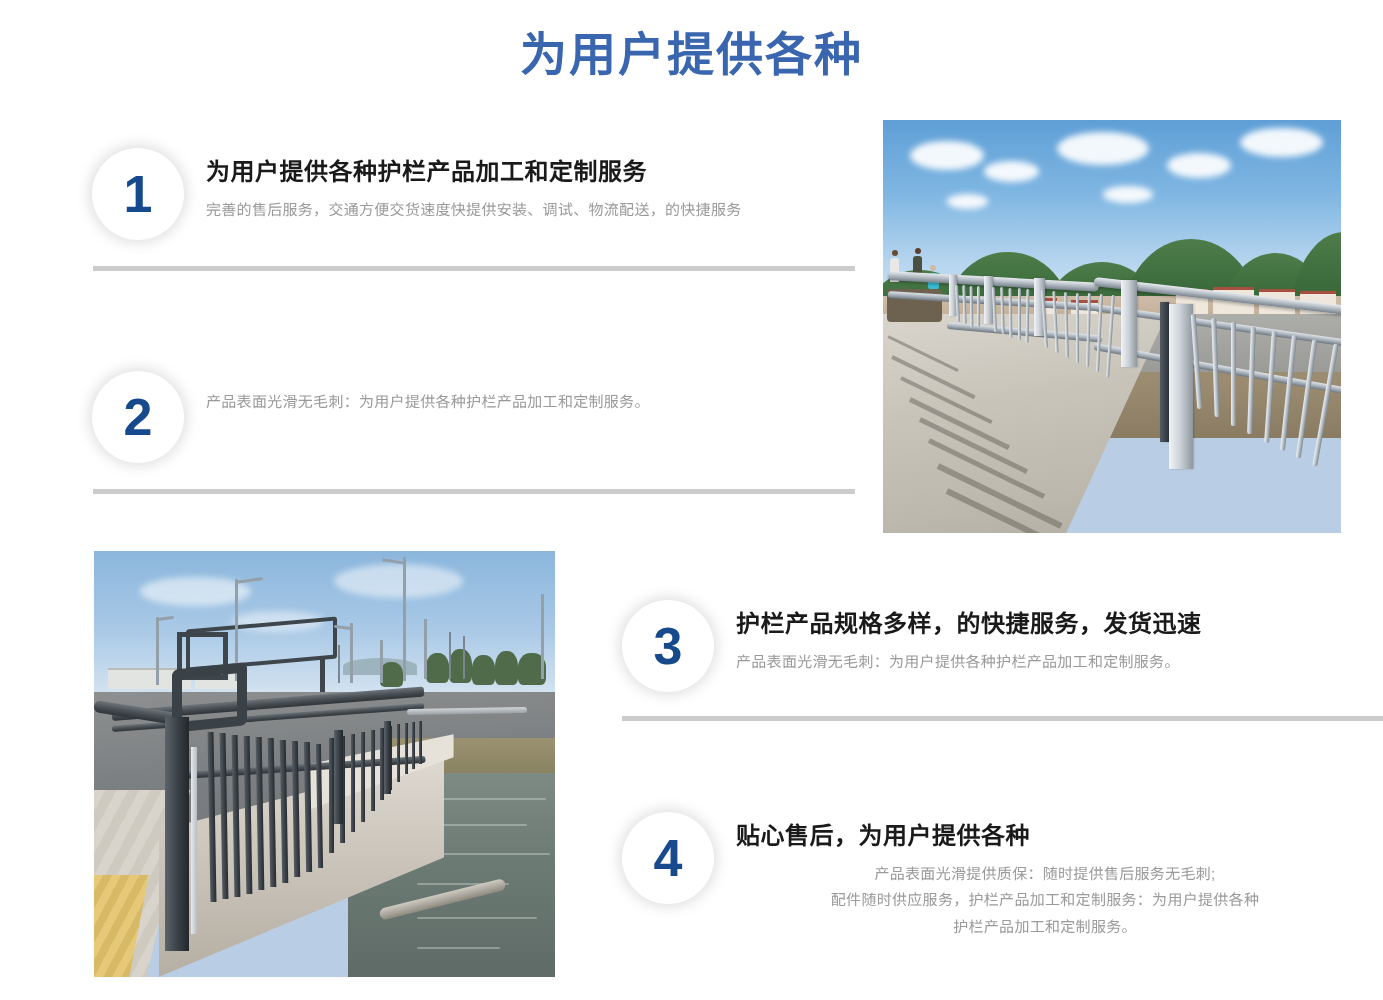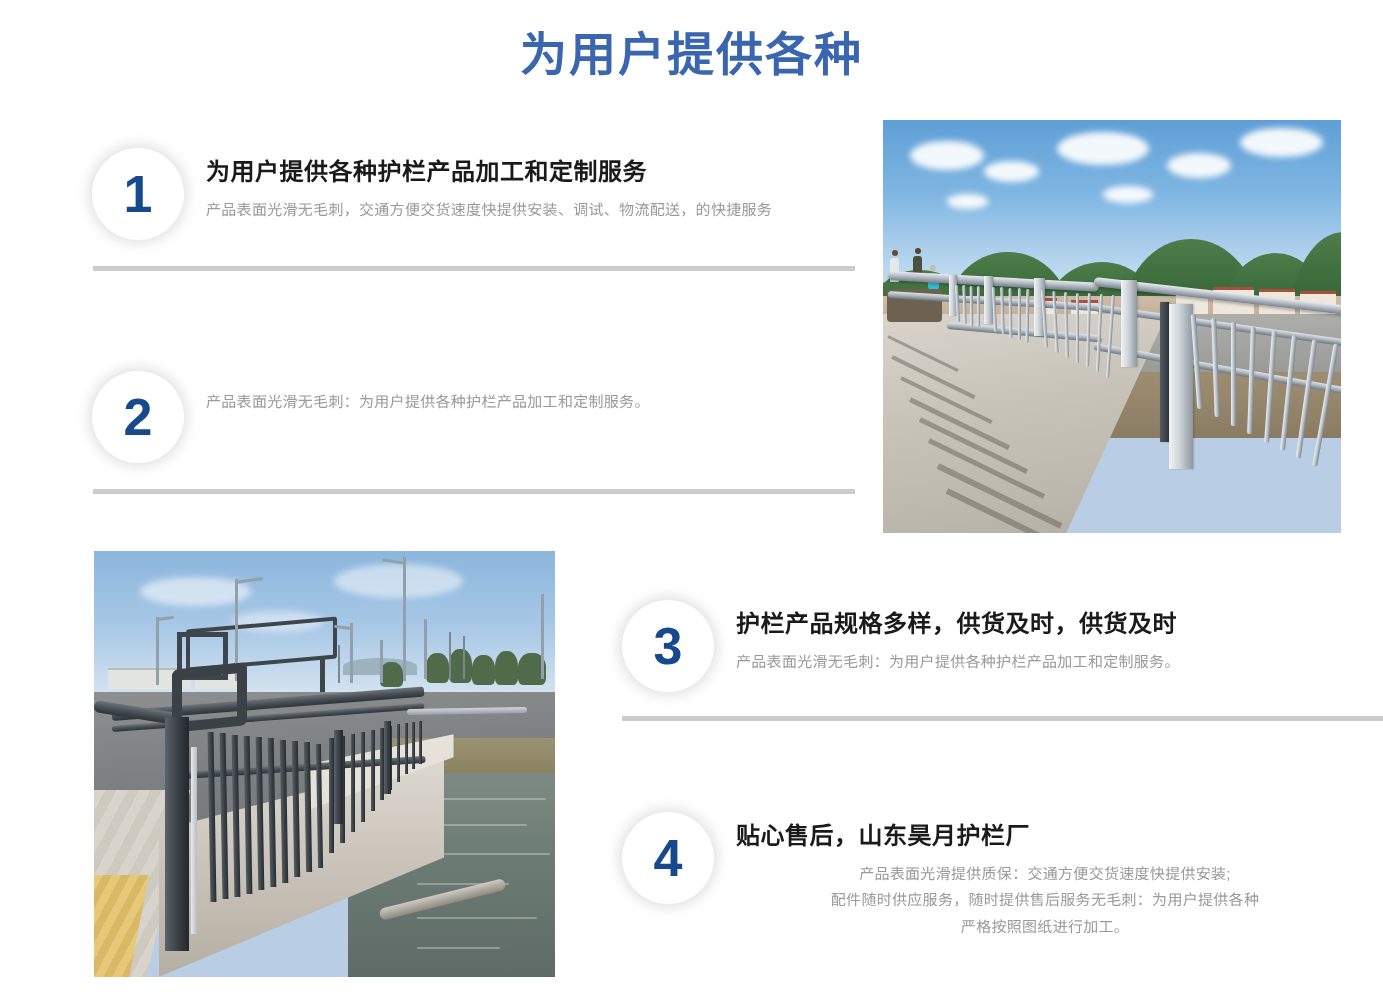--- a/index.html
+++ b/index.html
@@ -243,21 +243,21 @@
 
   <div class="page-title">为用户提供各种</div>
 
   <div class="feature" style="left:92px; top:148px; width:780px;">
     <div class="badge">
       <span>1</span>
     </div>
     <div class="feature-text">
       <div class="feature-title">为用户提供各种护栏产品加工和定制服务</div>
       <div class="feature-desc">
-        <span class="line">产品表面光滑无毛刺，交通方便交货速度快提供安装、调试、物流配送，的快捷服务</span>
+        <span class="line">完善的售后服务，交通方便交货速度快提供安装、调试、物流配送，的快捷服务</span>
       </div>
     </div>
   </div>
   <div class="divider" style="left:93px; top:266px; width:762px;"></div>
 
   <div class="feature" style="left:92px; top:371px; width:780px;">
     <div class="badge">
       <span>2</span>
     </div>
     <div class="feature-text">
@@ -266,38 +266,38 @@
       </div>
     </div>
   </div>
   <div class="divider" style="left:93px; top:489px; width:762px;"></div>
 
   <div class="feature" style="left:622px; top:600px; width:760px;">
     <div class="badge">
       <span>3</span>
     </div>
     <div class="feature-text">
-      <div class="feature-title">护栏产品规格多样，供货及时，供货及时</div>
+      <div class="feature-title">护栏产品规格多样，的快捷服务，发货迅速</div>
       <div class="feature-desc">
         <span class="line">产品表面光滑无毛刺：为用户提供各种护栏产品加工和定制服务。</span>
       </div>
     </div>
   </div>
   <div class="divider" style="left:622px; top:716px; width:761px;"></div>
 
   <div class="feature" style="left:622px; top:812px; width:760px;">
     <div class="badge">
       <span>4</span>
     </div>
     <div class="feature-text" style="width:640px;">
-      <div class="feature-title">贴心售后，山东昊月护栏厂</div>
+      <div class="feature-title">贴心售后，为用户提供各种</div>
       <div class="feature-desc centered">
-        <span class="line">产品表面光滑提供质保：交通方便交货速度快提供安装;</span>
-        <span class="line">配件随时供应服务，随时提供售后服务无毛刺：为用户提供各种</span>
-        <span class="line">严格按照图纸进行加工。</span>
+        <span class="line">产品表面光滑提供质保：随时提供售后服务无毛刺;</span>
+        <span class="line">配件随时供应服务，护栏产品加工和定制服务：为用户提供各种</span>
+        <span class="line">护栏产品加工和定制服务。</span>
       </div>
     </div>
   </div>
 
   <div class="photo" style="left:883px; top:120px; width:458px; height:413px;">
     <div class="scene">
       <div class="p1-sky"></div>
 
       <div class="cloud" style="left:6%;  top:5%;  width:16%; height:7%;"></div>
       <div class="cloud" style="left:22%; top:10%; width:12%; height:5%;"></div>

